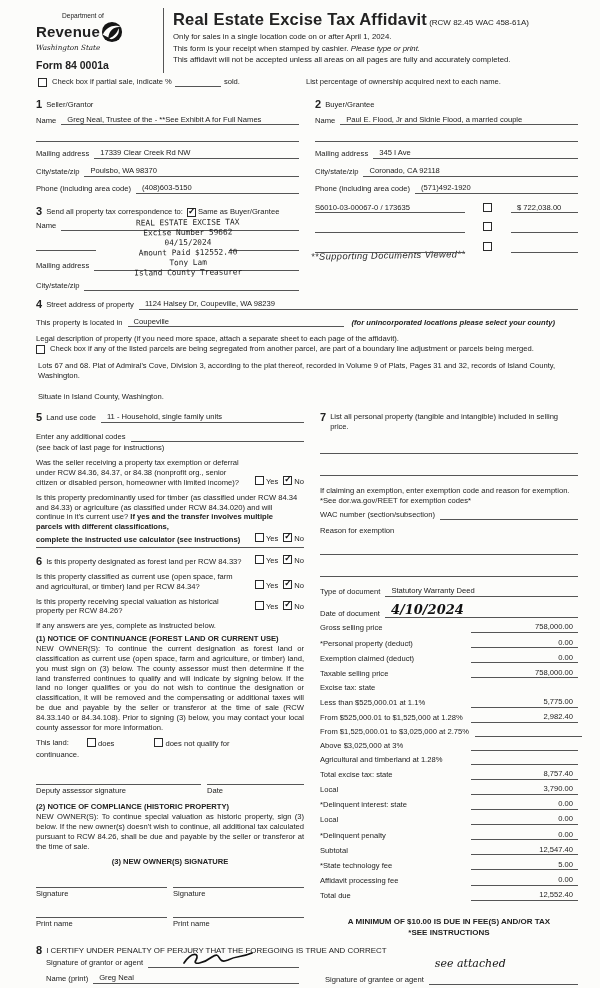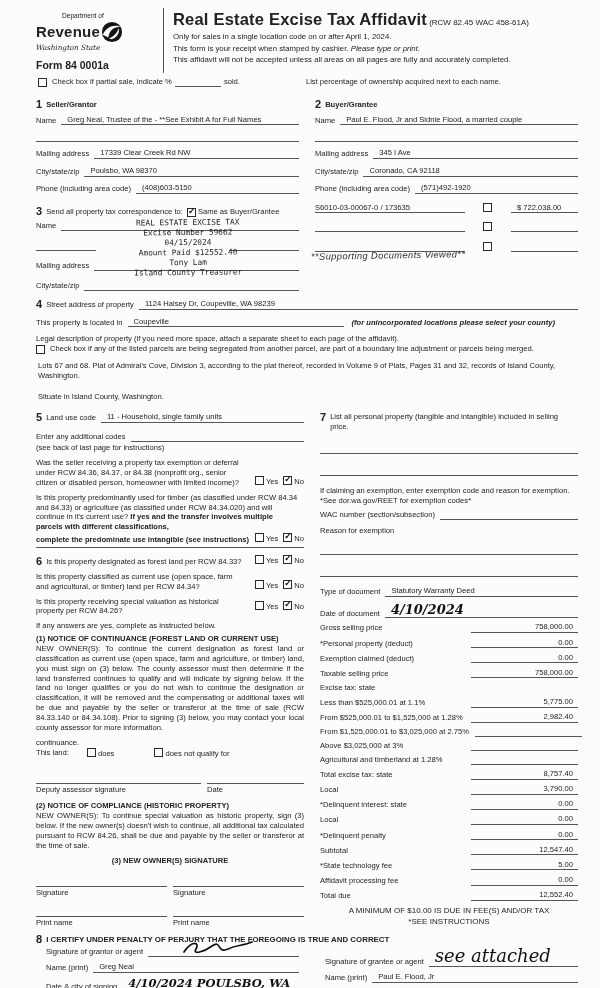--- a/index.html
+++ b/index.html
@@ -23,32 +23,32 @@
   .b{font-weight:bold}.i{font-style:italic}
   .cb{display:inline-block;width:7px;height:7px;border:1px solid #2a2a2a;background:#fff;
       vertical-align:-1px;position:relative;margin:0 2px 0 0;flex:none}
   .cb.ck::after{content:"\2713";position:absolute;left:0px;top:-3px;font-size:9px;font-weight:bold;color:#111}
   .fl{display:flex;align-items:flex-end;margin-bottom:6.5px}
   .lbl{white-space:nowrap;padding-right:5px}
   .fill{flex:1;border-bottom:1px solid #555;min-height:9px}
   .val{padding-left:6px}
   .secnum{font-size:11px;font-weight:bold;padding-right:4px;line-height:1}
   .sechead{display:flex;align-items:flex-end;margin:3px 0 5px 0}
-  .sectitle{font-weight:bold}
+  .sectitle{font-weight:normal}
   .cols2{display:flex;gap:16px}
   .col{flex:1;min-width:0}
   
   .s3{position:relative}
   .stamp{position:absolute;left:72px;top:-3px;width:160px;text-align:center;
          font-family:"DejaVu Sans Mono",monospace;font-size:7.8px;line-height:1.28;color:#1d1d1d;
          transform:rotate(-.6deg);white-space:nowrap}
   
   .phead{display:flex;font-weight:bold;font-size:7.1px;text-align:center;line-height:1.25;margin-bottom:3px}
   .pc1{width:150px}.pc2{width:46px;text-align:center}.pc3{flex:1}
-  .prow{display:flex;align-items:flex-start;margin-bottom:9px;position:relative}
+  .prow{display:flex;align-items:center;margin-bottom:9px;position:relative}
   .pline{border-bottom:1px solid #555;min-height:9px}
   .suppstamp{position:absolute;left:-4px;top:27px;width:210px;font-style:italic;font-size:9.3px;
              letter-spacing:.4px;color:#2b2b2b;transform:rotate(-1deg);white-space:nowrap}
   
   .qrow{display:flex;align-items:flex-end;margin-bottom:5px}
   .qtext{flex:1;padding-right:6px}
   .yn{white-space:nowrap;padding-bottom:1px}
   .yn .cb{margin-left:5px}
   
   .tax-row{display:flex;align-items:flex-end;margin-bottom:4.2px}
@@ -58,21 +58,21 @@
   .tax-row.no-line .tax-lbl{padding-right:0}
   
   .sigrow{display:flex;gap:6px;margin-top:10px}
   .sigcol{flex:1}
   .sigline{border-bottom:1px solid #555;min-height:10px;position:relative}
   .siglbl{margin-top:1px}
   .hand{font-family:"DejaVu Serif",serif;font-style:italic;color:#111}
   .hand-big{font-size:13px;font-weight:bold;line-height:1}
   .scrib{position:absolute;left:30px;bottom:-2px}
   .notice{text-align:justify;margin-bottom:5px}
-  .minnote{text-align:center;font-weight:normal;font-size:8px;margin-top:4px;line-height:1.45}
+  .minnote{text-align:center;font-weight:bold;font-size:8px;margin-top:15px;line-height:1.45}
   .legal{margin:7px 0 0 2px}
 </style>
 </head>
 <body>
 
 <div class="page">
 
   <div class="hdr">
     <div class="logo">
       <div class="dept">Department of</div>
@@ -249,21 +249,21 @@
           <span class="lbl">Enter any additional codes</span>
           <span class="fill"></span>
         </div>
         <div style="margin-bottom:5px">(see back of last page for instructions)</div>
         <div class="qrow">
           <div class="qtext">Was the seller receiving a property tax exemption or deferral under RCW 84.36, 84.37, or 84.38 (nonprofit org., senior citizen or disabled person, homeowner with limited income)?</div>
           <span class="yn"><span class="cb"></span><span>Yes</span><span class="cb ck"></span><span>No</span></span>
         </div>
         <div class="qtext" style="margin-bottom:1px"><span>Is this property predominantly used for timber (as classified under RCW 84.34 and 84.33) or agriculture (as classified under RCW 84.34.020) and will continue in it's current use?</span> <span class="b">If yes and the transfer involves multiple parcels with different classifications,</span></div>
         <div class="qrow" style="border-bottom:1px solid #555;padding-bottom:2px;margin-bottom:7px">
-          <span class="b" style="flex:1">complete the predominate use intangible (see instructions)</span>
+          <span class="b" style="flex:1">complete the instructed use calculator (see instructions)</span>
           <span class="yn"><span class="cb"></span><span>Yes</span><span class="cb ck"></span><span>No</span></span>
         </div>
       </div>
 
       <div>
         <div class="qrow">
           <span class="secnum">6</span>
           <div class="qtext">Is this property designated as forest land per RCW 84.33?</div>
           <span class="yn"><span class="cb"></span><span>Yes</span><span class="cb ck"></span><span>No</span></span>
         </div>
@@ -271,26 +271,26 @@
           <div class="qtext">Is this property classified as current use (open space, farm and agricultural, or timber) land per RCW 84.34?</div>
           <span class="yn"><span class="cb"></span><span>Yes</span><span class="cb ck"></span><span>No</span></span>
         </div>
         <div class="qrow">
           <div class="qtext">Is this property receiving special valuation as historical property per RCW 84.26?</div>
           <span class="yn" style="align-self:center"><span class="cb"></span><span>Yes</span><span class="cb ck"></span><span>No</span></span>
         </div>
         <div style="margin:5px 0 3px">If any answers are yes, complete as instructed below.</div>
         <div class="b">(1) NOTICE OF CONTINUANCE (FOREST LAND OR CURRENT USE)</div>
         <div class="notice">NEW OWNER(S): To continue the current designation as forest land or classification as current use (open space, farm and agriculture, or timber) land, you must sign on (3) below. The county assessor must then determine if the land transferred continues to qualify and will indicate by signing below. If the land no longer qualifies or you do not wish to continue the designation or classification, it will be removed and the compensating or additional taxes will be due and payable by the seller or transferor at the time of sale (RCW 84.33.140 or 84.34.108). Prior to signing (3) below, you may contact your local county assessor for more information.</div>
-        <div>continuance.</div>
         <div style="display:flex;margin-bottom:1px">
           <span>This land:</span>
           <span style="margin-left:18px"><span class="cb"></span><span>does</span></span>
           <span style="margin-left:40px"><span class="cb"></span><span>does not qualify for</span></span>
         </div>
+        <div>continuance.</div>
 
         <div class="sigrow" style="margin-top:14px">
           <div class="sigcol" style="flex:1.7">
             <div class="sigline"></div>
             <div class="siglbl">Deputy assessor signature</div>
           </div>
           <div class="sigcol">
             <div class="sigline"></div>
             <div class="siglbl">Date</div>
           </div>
@@ -461,21 +461,21 @@
           <span class="fill val">Greg Neal</span>
         </div>
         <div class="fl">
           <span class="lbl">Date &amp; city of signing</span>
           <span class="fill val hand" style="font-size:11.5px;font-weight:bold;line-height:1;padding-bottom:1px">4/10/2024   POULSBO, WA</span>
         </div>
       </div>
       <div class="col">
         <div class="fl" style="margin-bottom:5px">
           <span class="lbl">Signature of grantee or agent</span>
-          <span class="fill val hand" style="font-size:18px;line-height:1;padding-bottom:1px">see attached</span>
+          <span class="fill val hand" style="font-size:11px;line-height:1;padding-bottom:15px">see attached</span>
         </div>
         <div class="fl" style="margin-bottom:5px">
           <span class="lbl">Name (print)</span>
           <span class="fill val">Paul E. Flood, Jr</span>
         </div>
         <div class="fl">
           <span class="lbl">Date &amp; city of signing</span>
           <span class="fill"></span>
         </div>
       </div>

